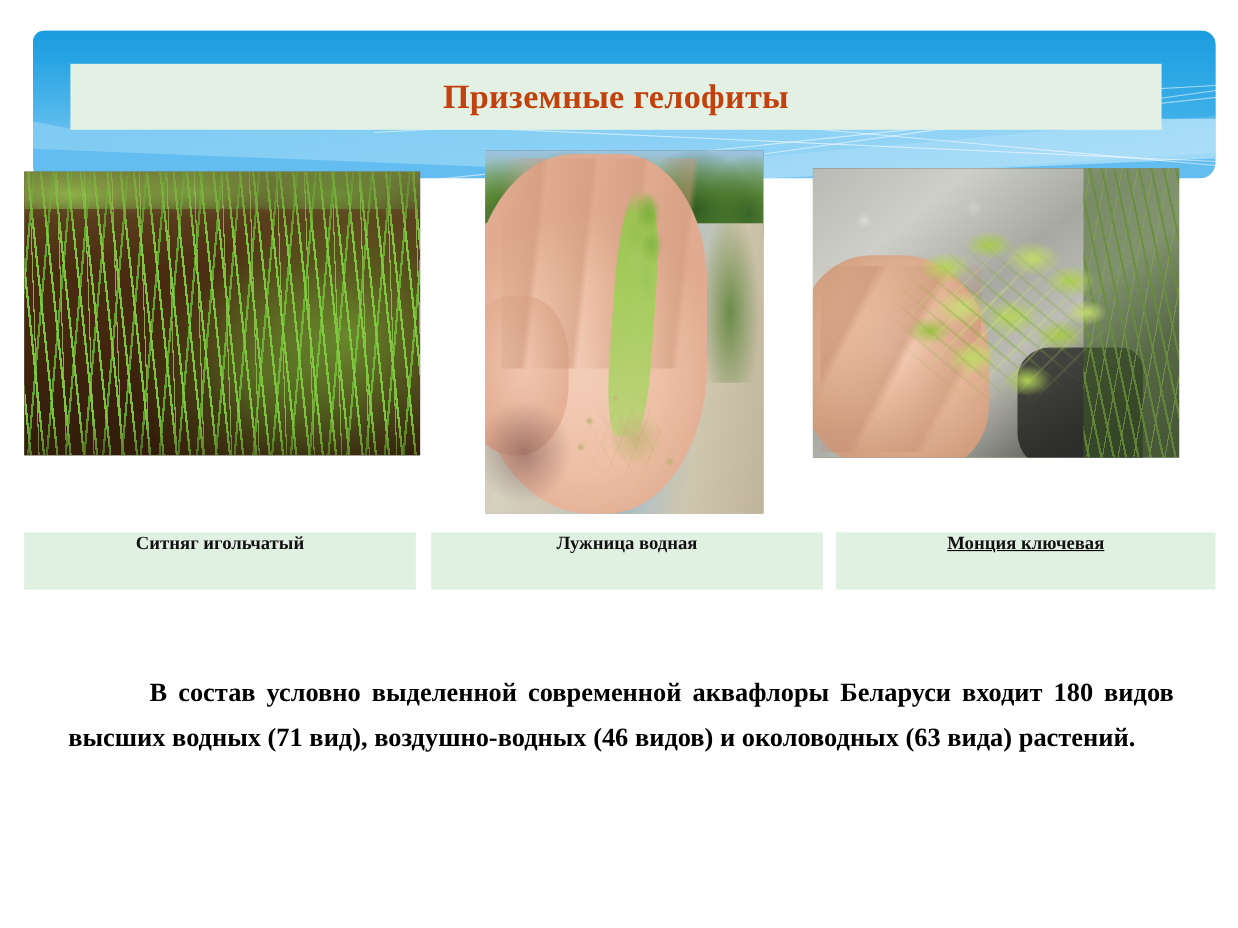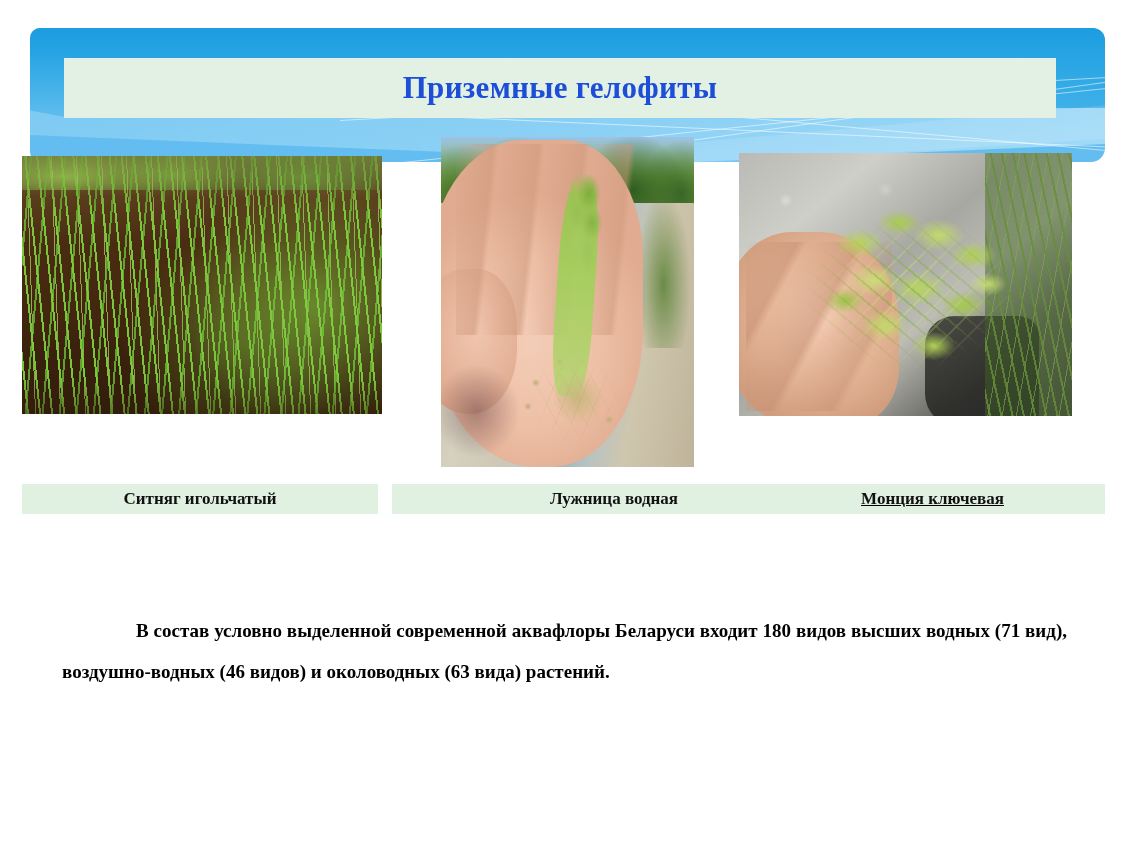--- a/index.html
+++ b/index.html
@@ -83,21 +83,21 @@
     width: 992px;
     height: 60px;
     background: #e3f1e4;
     display: flex;
     align-items: center;
     justify-content: center;
   }
   .title-text {
     font-size: 31px;
     font-weight: bold;
-    color: #1d4ed8;
+    color: #c2410c;
     letter-spacing: 0.3px;
     white-space: nowrap;
   }
 
   
   .photo {
     position: absolute;
     overflow: hidden;
     background: #6a6a50;
   }
@@ -304,42 +304,42 @@
       repeating-linear-gradient(40deg, rgba(120,168,48,0) 0 5px, rgba(126,174,52,0.45) 5px 7px, rgba(120,168,48,0) 7px 13px),
       repeating-linear-gradient(135deg, rgba(196,216,106,0) 0 6px, rgba(204,222,118,0.4) 6px 8px, rgba(196,216,106,0) 8px 15px);
     -webkit-mask-image: radial-gradient(ellipse 48% 44% at 50% 50%, #000 20%, rgba(0,0,0,0) 88%);
     mask-image: radial-gradient(ellipse 48% 44% at 50% 50%, #000 20%, rgba(0,0,0,0) 88%);
   }
 
   
   .caption {
     position: absolute;
     top: 484px;
-    height: 30px;
+    height: 52px;
     background: #e0f0e1;
     display: flex;
-    align-items: center;
+    align-items: flex-start;
     justify-content: center;
   }
   #caption-1 { left: 22px;  width: 356px; }
-  #caption-2 { left: 392px; width: 356px; padding-left: 44px; }
+  #caption-2 { left: 392px; width: 356px; }
   #caption-3 { left: 760px; width: 345px; text-decoration: underline; }
   .caption-text {
     font-size: 17px;
     font-weight: bold;
     color: #111111;
     white-space: nowrap;
   }
 
   
   .body-text {
     position: absolute;
     left: 62px; top: 610px;
     width: 1005px;
-    font-size: 19px;
+    font-size: 24px;
     font-weight: bold;
     line-height: 41px;
     color: #000000;
     text-align: justify;
     text-indent: 74px;
     hyphens: none;
   }
 </style>
 </head>
 <body>

